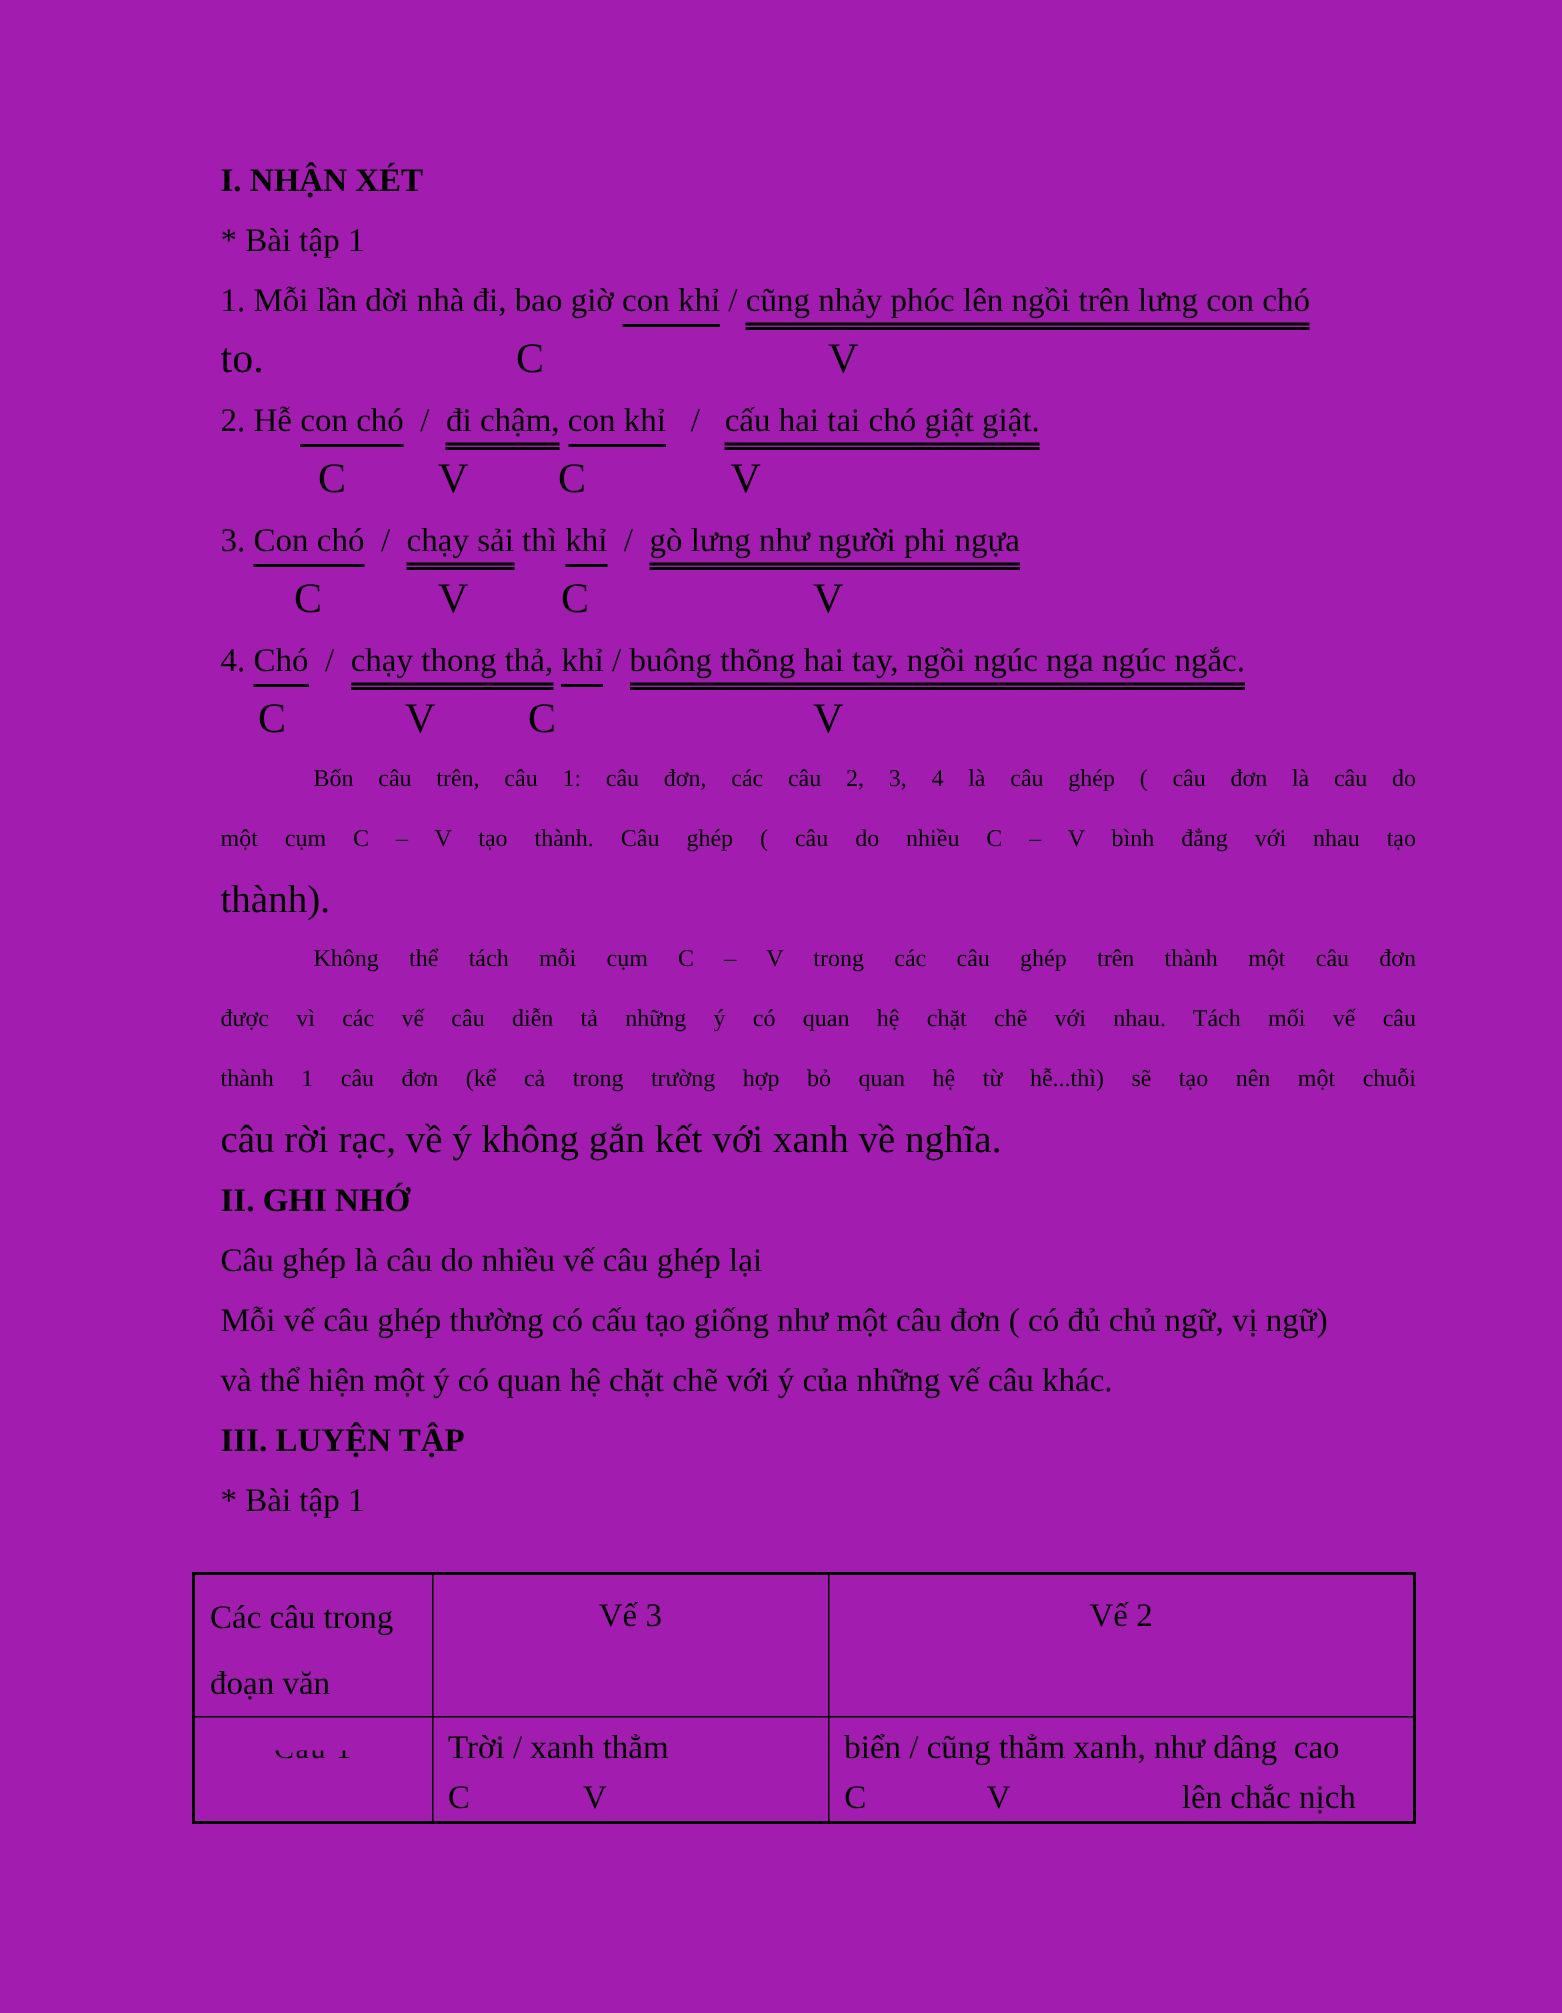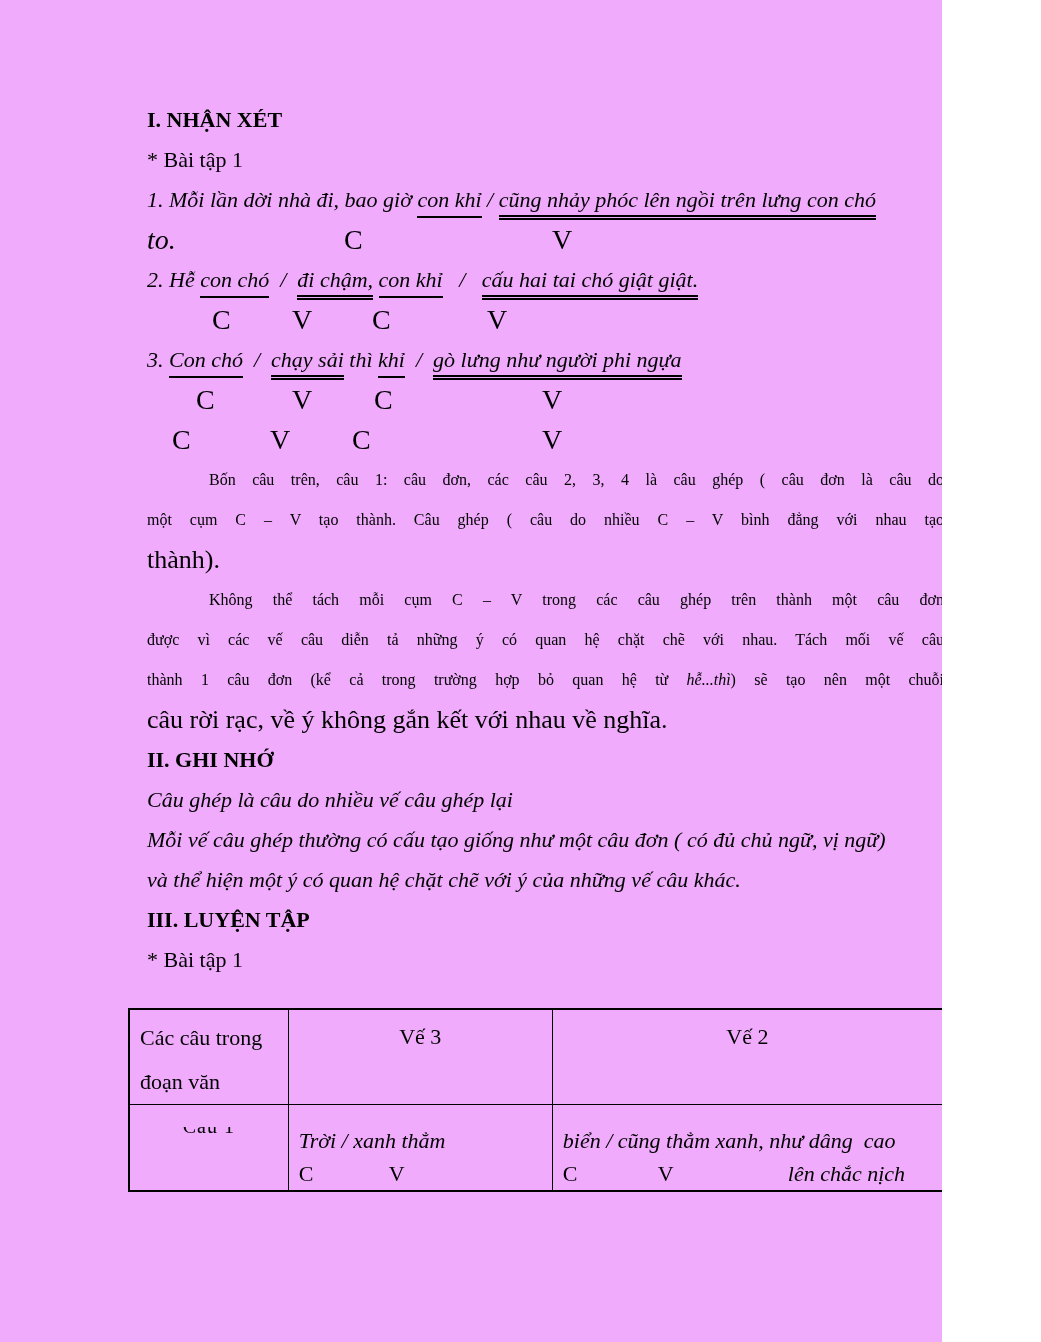--- a/index.html
+++ b/index.html
@@ -2,50 +2,50 @@
 <html><head>
 <meta charset="utf-8">
 <style>
   * { margin:0; padding:0; box-sizing:border-box; }
   html,body { background:#ffffff; }
   body {
     width:1041px; height:1342px;
     font-family:"Liberation Serif","DejaVu Serif",serif;
     color:#000;
   }
-  .page { position:relative; width:942px; height:1342px; background:#f0abfc; overflow:hidden; }
+  .page { position:relative; width:1041px; height:1342px; background:#a21caf; overflow:hidden; }
   .content { position:absolute; left:147px; top:100px; width:797px; }
 
   .line  { font-size:22px; line-height:40px; white-space:pre; }
   .pline { font-size:26px; line-height:40px; }
   .jline { font-size:16px; line-height:40px; text-align:justify; text-align-last:justify; overflow:hidden; height:40px; }
   .indent { text-indent:62px; }
   .bold { font-weight:bold; }
-  .it   { font-style:italic; }
+  .it   { }
 
   
   .u1 { border-bottom:2px solid #000; padding-bottom:4px; }
   .u2 { border-bottom:5px double #000; padding-bottom:3px; }
 
   
   .mrow { position:relative; height:40px; font-size:28px; }
   .mrow > span { position:absolute; top:0; line-height:40px; }
 
   
   .tbl { border-collapse:collapse; border:2px solid #000; margin-left:-19px; margin-top:28px; table-layout:fixed; }
   .tbl td { border:1px solid #000; font-size:22px; }
   .col1 { width:160px; }
   .col2 { width:265px; }
   .col3 { width:391px; }
   .hrow td { height:79px; vertical-align:top; }
   .hcell-left { padding:6px 8px 0 10px; line-height:44px; }
   .hcell-center { text-align:center; padding-top:14px; }
   .drow td { height:68px; vertical-align:top; }
   .dcell { padding:3px 8px 0 10px; line-height:33px; }
-  .cellline { white-space:pre;margin-top:16px; }
+  .cellline { white-space:pre; }
   .cvrow { position:relative; height:33px; }
   .cvrow > span { position:absolute; top:0; line-height:33px; }
 
   
   .c1cell { text-align:center; }
   .clipbox { display:inline-block; height:13px; overflow:hidden; margin-top:22px; }
   .clipped { display:block; font-size:20px; line-height:26px; margin-top:-14px; letter-spacing:1px; }
 </style>
 </head>
 <body>
@@ -72,38 +72,39 @@
     </div>
 
     <div class="line it"><span>3. </span><span class="u1">Con chó</span><span>  /  </span><span class="u2">chạy sải</span><span> thì </span><span class="u1">khỉ</span><span>  /  </span><span class="u2">gò lưng như người phi ngựa</span></div>
     <div class="mrow">
       <span style="left:49px">C</span>
       <span style="left:145px">V</span>
       <span style="left:227px">C</span>
       <span style="left:395px">V</span>
     </div>
 
+    <div class="line it"><span>4. </span><span class="u1">Chó</span><span>  /  </span><span class="u2">chạy thong thả,</span><span> </span><span class="u1">khỉ</span><span> / </span><span class="u2">buông thõng hai tay, ngồi ngúc nga ngúc ngắc.</span></div>
     <div class="mrow">
       <span style="left:25px">C</span>
       <span style="left:123px">V</span>
       <span style="left:205px">C</span>
       <span style="left:395px">V</span>
     </div>
 
     <div>
       <div class="jline indent">Bốn câu trên, câu 1: câu đơn, các câu 2, 3, 4 là câu ghép ( câu đơn là câu do</div>
       <div class="jline">một cụm C – V tạo thành. Câu ghép ( câu do nhiều C – V bình đẳng với nhau tạo</div>
       <div class="pline">thành).</div>
     </div>
 
     <div>
       <div class="jline indent">Không thể tách mỗi cụm C – V trong các câu ghép trên thành một câu đơn</div>
       <div class="jline">được vì các vế câu diễn tả những ý có quan hệ chặt chẽ với nhau. Tách mối vế câu</div>
       <div class="jline"><span>thành 1 câu đơn (kể cả trong trường hợp bỏ quan hệ từ </span><span class="it">hễ...thì</span><span>) sẽ tạo nên một chuỗi</span></div>
-      <div class="pline">câu rời rạc, về ý không gắn kết với nhau về nghĩa.</div>
+      <div class="pline">câu rời rạc, về ý không gắn kết với xanh về nghĩa.</div>
     </div>
 
     <div class="line bold">II. GHI NHỚ</div>
     <div class="line it">Câu ghép là câu do nhiều vế câu ghép lại</div>
     <div class="line it">Mỗi vế câu ghép thường có cấu tạo giống như một câu đơn ( có đủ chủ ngữ, vị ngữ)</div>
     <div class="line it">và thể hiện một ý có quan hệ chặt chẽ với ý của những vế câu khác.</div>
 
     <div class="line bold">III. LUYỆN TẬP</div>
     <div class="line">* Bài tập 1</div>
 

